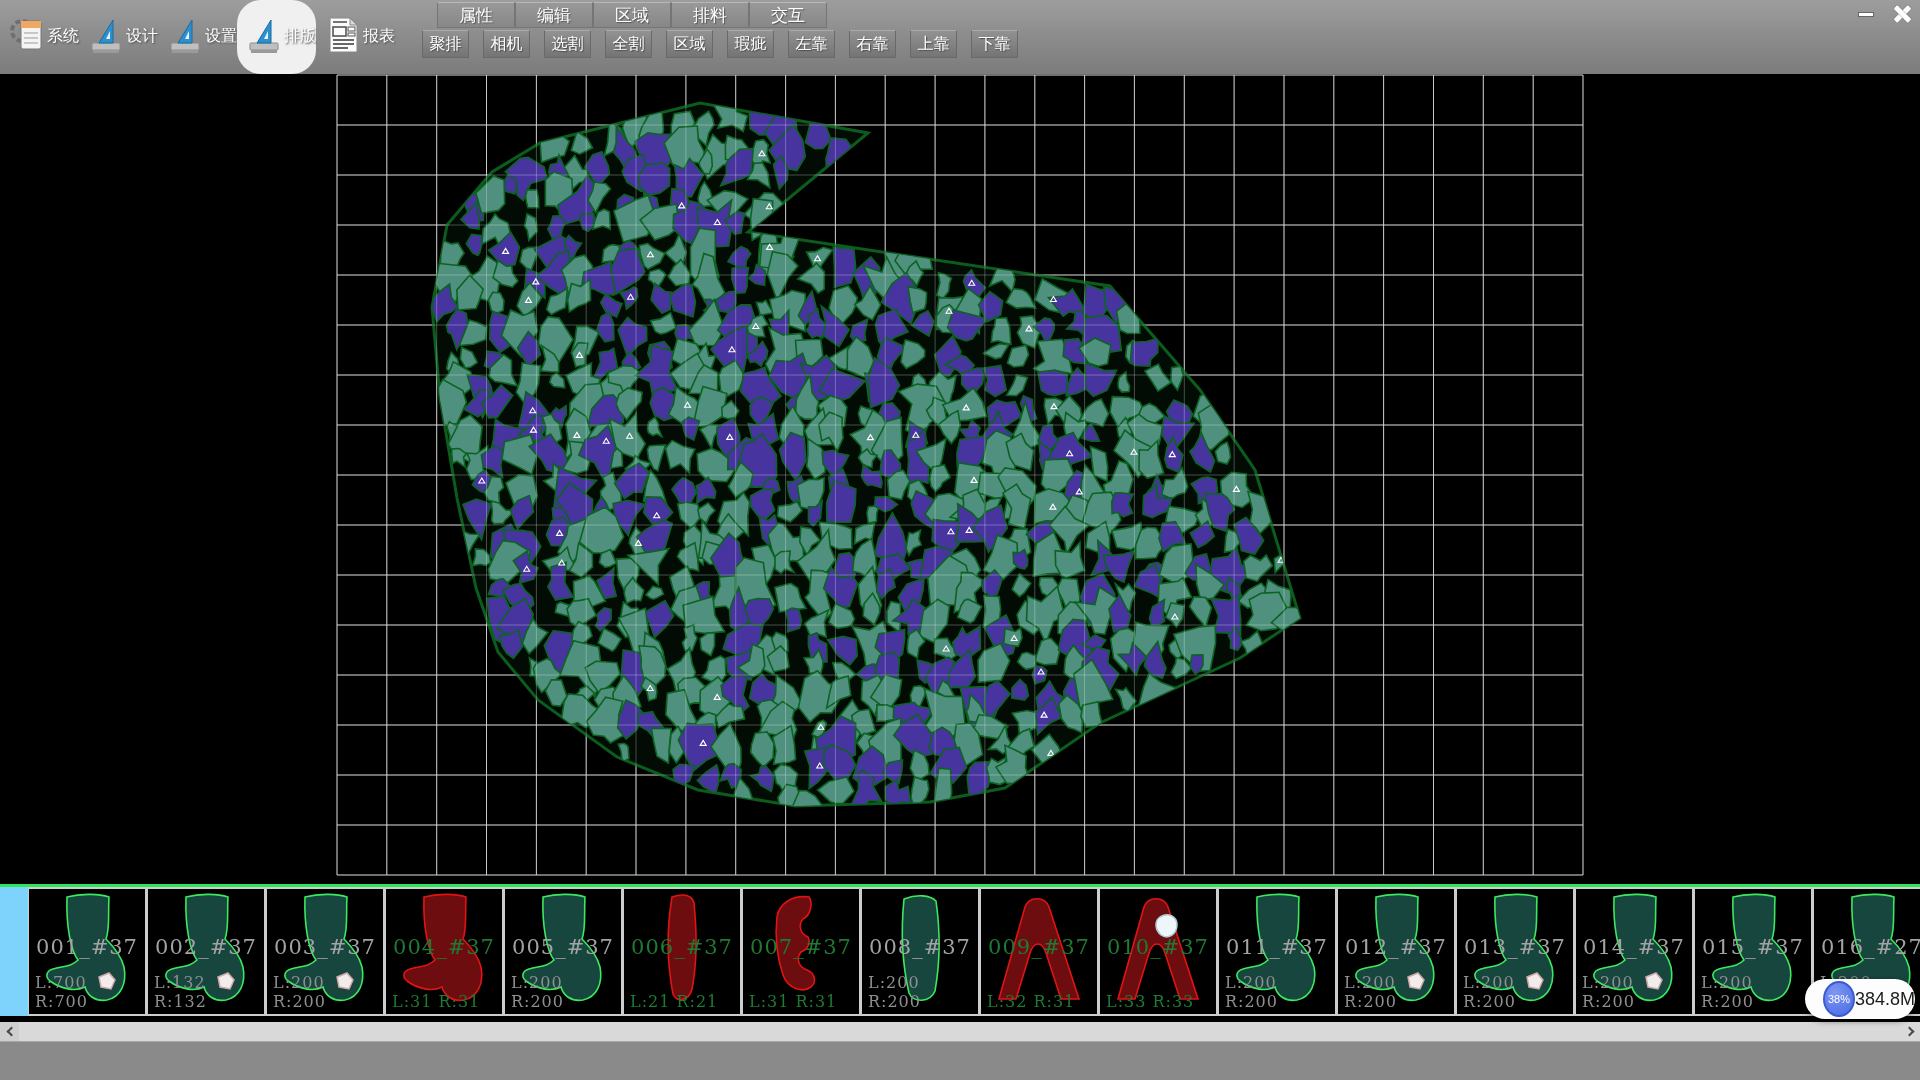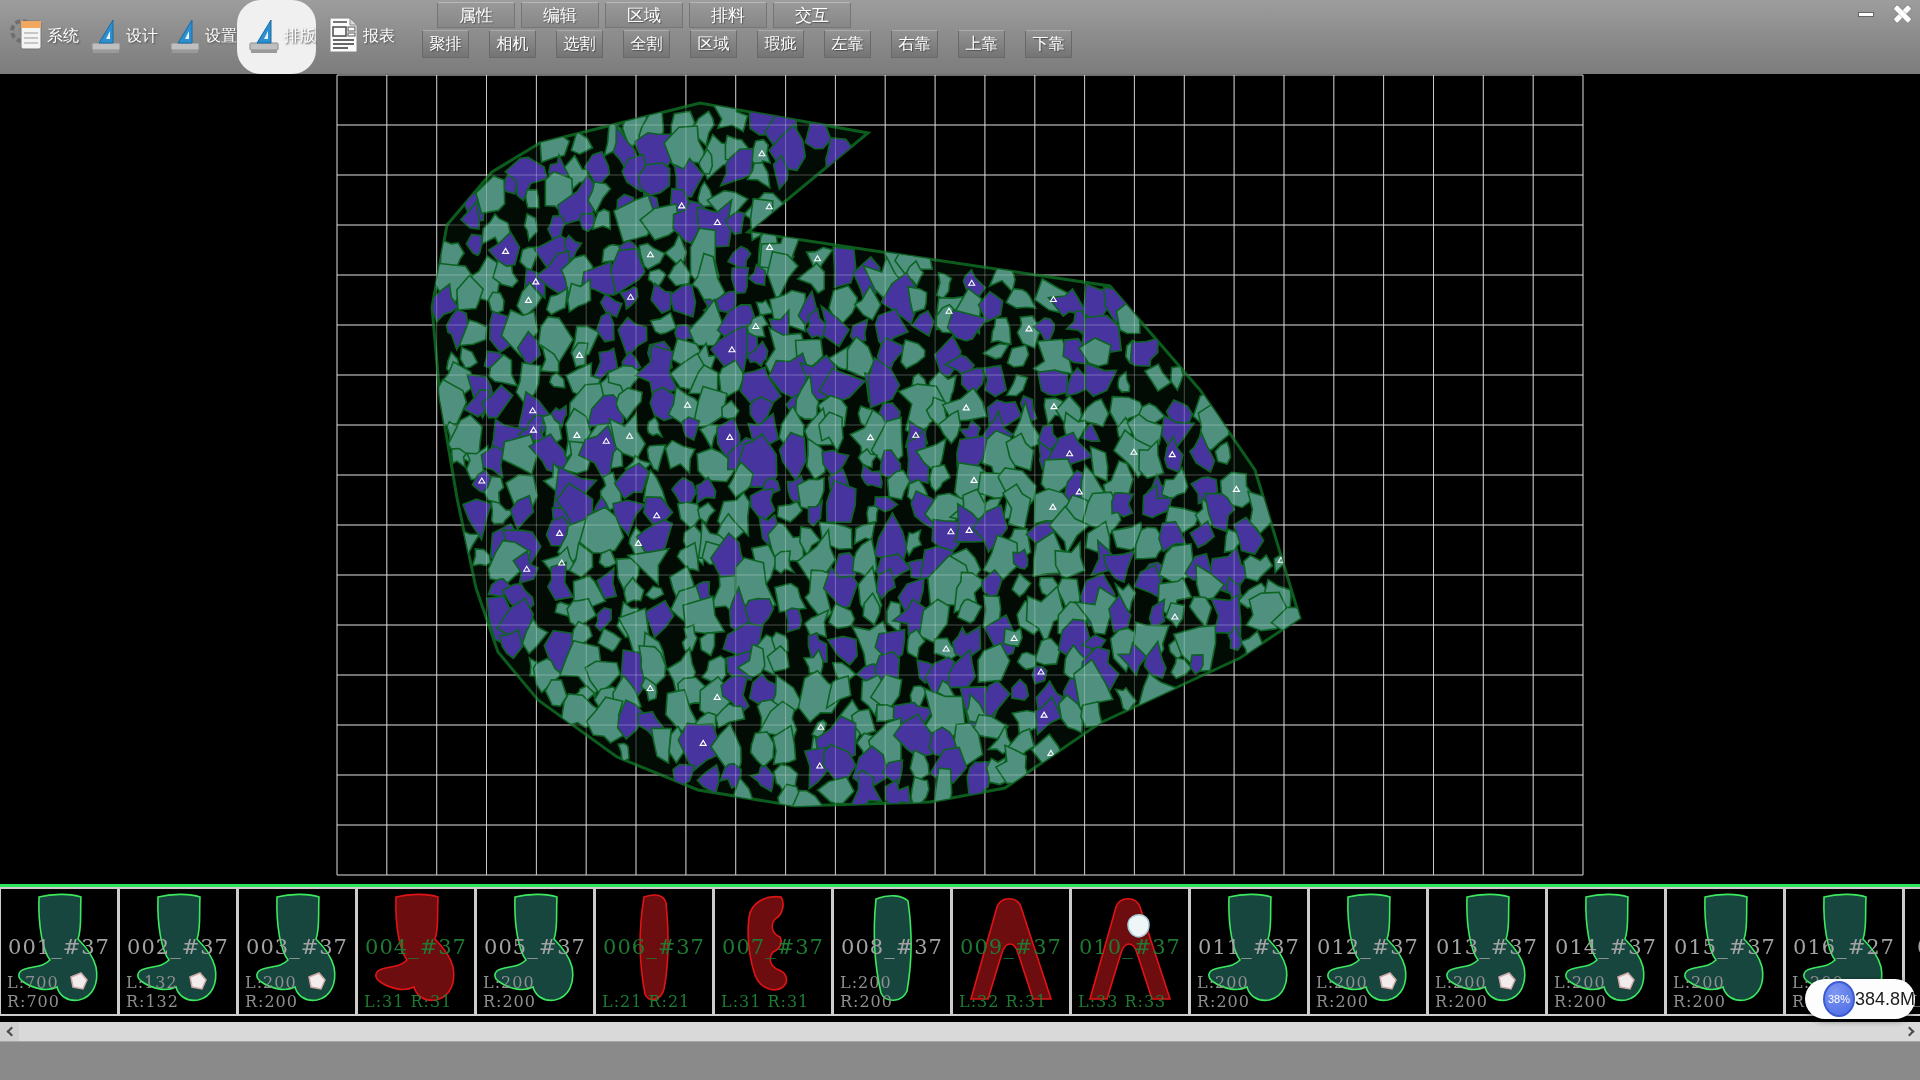--- a/index.html
+++ b/index.html
@@ -8,43 +8,43 @@
 
   
   #ribbon{position:absolute;top:0;left:0;width:1920px;height:74px;
     background:linear-gradient(180deg,#9d9d9d 0%,#8a8a8a 55%,#7c7c7c 100%);}
   #main-buttons{position:absolute;top:0;left:0;height:74px;display:flex;}
   .main-btn{width:79px;height:74px;display:flex;align-items:center;
     justify-content:flex-end;padding-bottom:3px;cursor:pointer;}
   .main-btn.active{background:#f0f0f0;border-radius:24px;}
   .main-btn .mb-icon{width:40px;height:40px;margin-bottom:2px;}
   .main-btn .mb-label{font-size:16px;color:#fff;text-shadow:1px 1px 2px #4a4a4a;line-height:18px;}
-  #menu-row{position:absolute;top:2px;left:437px;display:flex;gap:6px;}
+  #menu-row{position:absolute;top:2px;left:437px;display:flex;gap:0;}
   .menu-tab{width:78px;height:26px;display:flex;align-items:center;justify-content:center;
     font-size:17px;color:#fff;text-shadow:1px 1px 1px #555;
     background:linear-gradient(#999,#878787);border:1px solid #757575;border-top-color:#b8b8b8;cursor:pointer;}
-  #tool-row{position:absolute;top:30px;left:422px;display:flex;gap:20px;}
+  #tool-row{position:absolute;top:30px;left:422px;display:flex;gap:14px;}
   .tool-btn{width:47px;height:28px;display:flex;align-items:center;justify-content:center;
     font-size:16px;color:#fff;text-shadow:1px 1px 1px #4a4a4a;
     background:linear-gradient(#929292,#747474);border:1px solid #696969;border-top-color:#aaa;cursor:pointer;}
   #win-controls{position:absolute;top:3px;right:3px;display:flex;gap:6px;}
   .win-btn{width:30px;height:22px;display:flex;align-items:center;justify-content:center;cursor:pointer;}
   .min-glyph{width:16px;height:5px;background:#fff;border:1px solid #666;}
   .close-glyph{position:relative;width:18px;height:18px;}
   .close-glyph:before,.close-glyph:after{content:"";position:absolute;left:7px;top:-1px;width:5px;height:20px;
     background:#fff;border-radius:1px;box-shadow:0 0 1px #555;}
   .close-glyph:before{transform:rotate(45deg);} .close-glyph:after{transform:rotate(-45deg);}
 
   
   #canvas-wrap{position:absolute;top:74px;left:0;width:1920px;height:810px;background:#000;}
   #canvas-wrap svg{display:block;}
 
   
   #strip{position:absolute;top:884px;left:0;width:1920px;height:132px;background:#7dd3fc;
-    border-top:3px solid #2de45a;display:flex;overflow:hidden;}
+    border-top:3px solid #2de45a;display:flex;overflow:hidden;padding-left:28px;}
   .cell{position:relative;flex:0 0 119px;width:119px;height:129px;background:#000;
     border:2px solid #cdcdcd;border-left-width:1px;cursor:pointer;overflow:hidden;}
   .cell svg{position:absolute;left:8px;top:2px;}
   .cell .pid{position:absolute;top:46px;left:0;width:100%;text-align:center;
     font-family:"DejaVu Serif",serif;font-size:21px;letter-spacing:1px;color:#a3a3a3;}
   .cell .plr{position:absolute;bottom:3px;left:6px;font-family:"DejaVu Serif",serif;
     font-size:16px;color:#8f8f8f;letter-spacing:1px;}
   .cell.sel .pid,.cell.sel .plr{color:#1e7b33;}
   .cell.partial .pid{text-align:left;padding-left:12px;}
 

